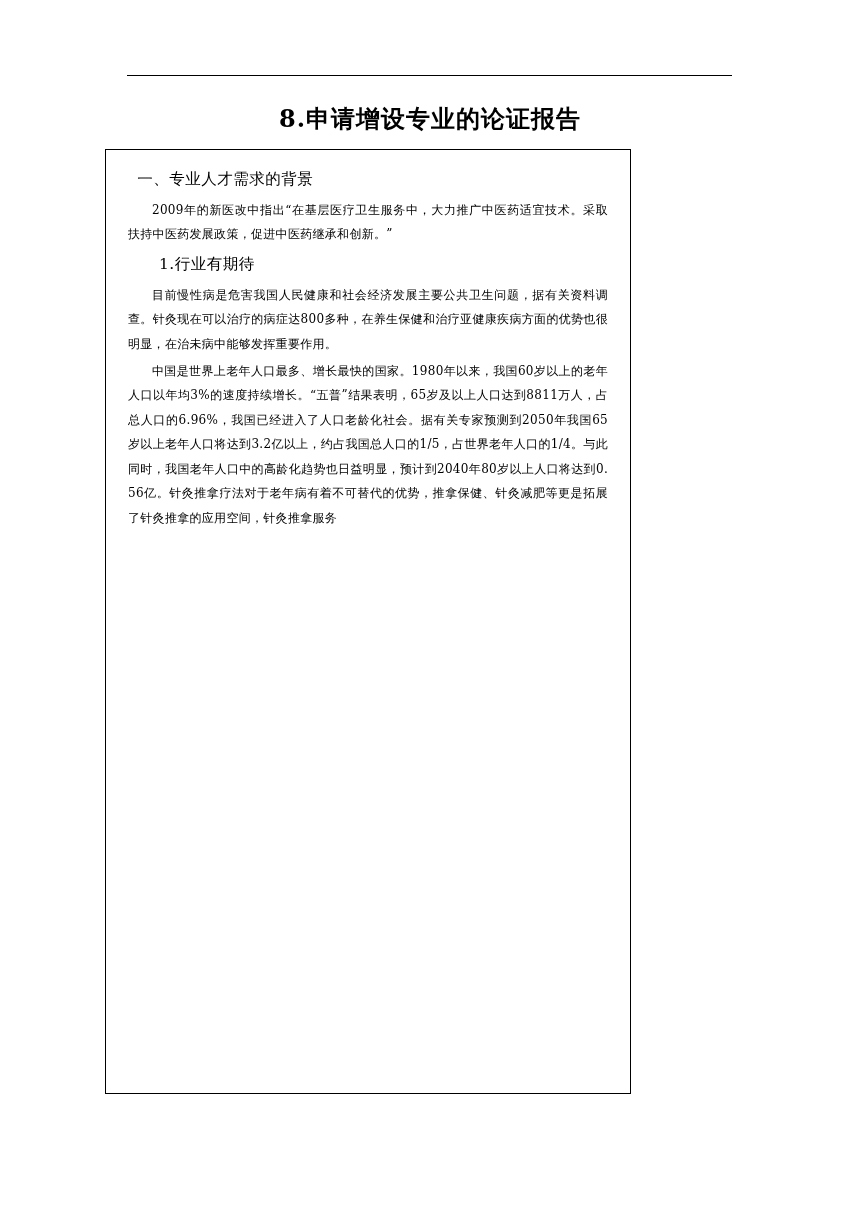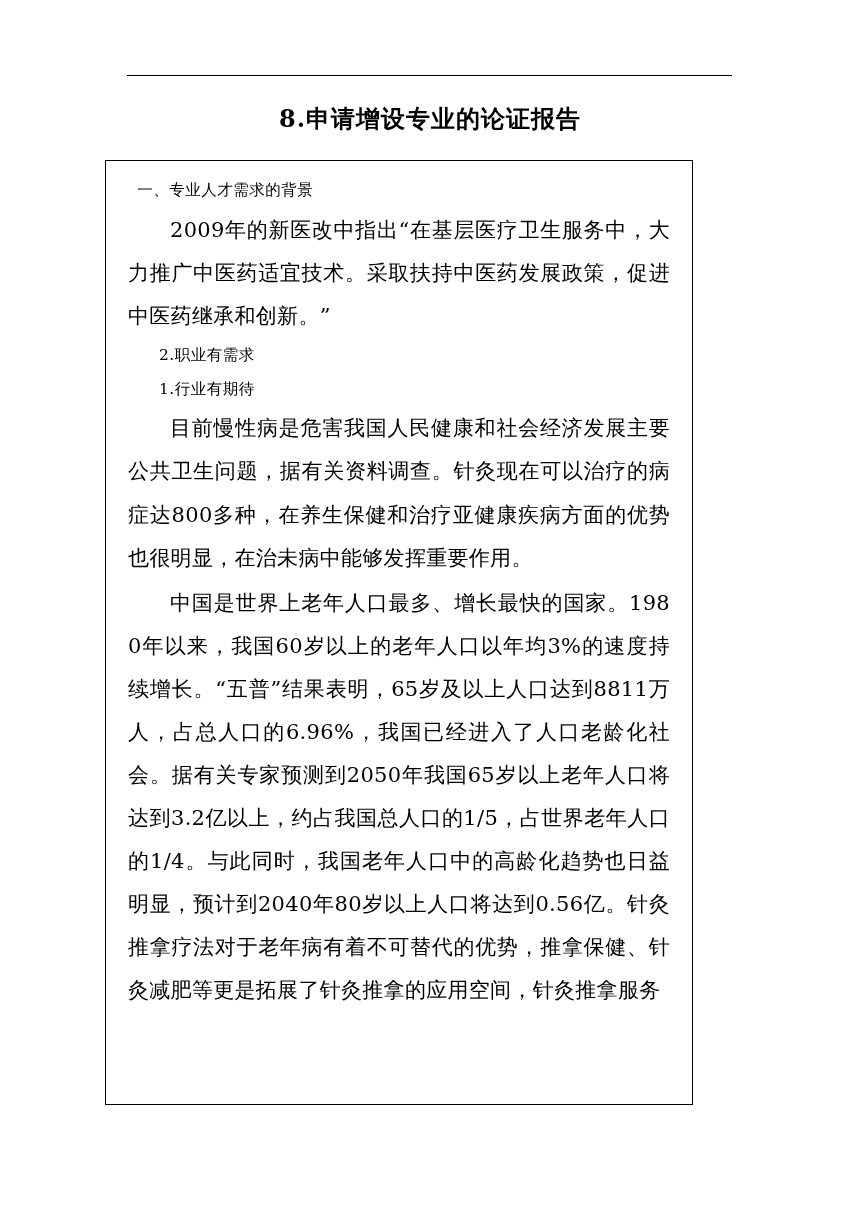--- a/index.html
+++ b/index.html
@@ -34,42 +34,42 @@
     width: 860px;
     text-align: center;
     font-family: "DejaVu Serif", "Liberation Serif", serif;
     font-weight: bold;
     font-size: 24px;
     letter-spacing: 1px;
   }
   .content-box {
     position: absolute;
     left: 105px;
-    top: 160px;
-    width: 588px;
+    top: 149px;
+    width: 526px;
     height: 945px;
     border: 1px solid #000;
     box-sizing: border-box;
     overflow: hidden;
     padding: 14px 22px 0 22px;
   }
   .heading {
     font-family: "DejaVu Serif", "Liberation Serif", serif;
     font-size: 15.5px;
     line-height: 2.05;
     margin: 0 0 2px 0;
     text-indent: 2em;
     letter-spacing: 0.5px;
   }
   .heading.lvl1 {
     text-indent: 0.6em;
   }
   .para {
     font-family: "DejaVu Serif", "Liberation Serif", serif;
-    font-size: 21px;
+    font-size: 12px;
     line-height: 2.05;
     margin: 0 0 2px 0;
     text-indent: 2em;
     text-align: justify;
     letter-spacing: 0.3px;
     word-break: break-all;
   }
 </style>
 </head>
 <body>
@@ -80,21 +80,20 @@
 
   <div class="doc-title">8.申请增设专业的论证报告</div>
 
   <div class="content-box">
 
     <p class="heading lvl1">一、专业人才需求的背景</p>
 
 
     <p class="para">2009年的新医改中指出“在基层医疗卫生服务中，大力推广中医药适宜技术。采取扶持中医药发展政策，促进中医药继承和创新。”</p>
 
-    <p class="heading">2.职业有需求</p>
 
 
     <p class="heading">1.行业有期待</p>
 
     <p class="para">目前慢性病是危害我国人民健康和社会经济发展主要公共卫生问题，据有关资料调查。针灸现在可以治疗的病症达800多种，在养生保健和治疗亚健康疾病方面的优势也很明显，在治未病中能够发挥重要作用。</p>
 
 
     <p class="para">中国是世界上老年人口最多、增长最快的国家。1980年以来，我国60岁以上的老年人口以年均3%的速度持续增长。“五普”结果表明，65岁及以上人口达到8811万人，占总人口的6.96%，我国已经进入了人口老龄化社会。据有关专家预测到2050年我国65岁以上老年人口将达到3.2亿以上，约占我国总人口的1/5，占世界老年人口的1/4。与此同时，我国老年人口中的高龄化趋势也日益明显，预计到2040年80岁以上人口将达到0.56亿。针灸推拿疗法对于老年病有着不可替代的优势，推拿保健、针灸减肥等更是拓展了针灸推拿的应用空间，针灸推拿服务</p>
 
   </div>

